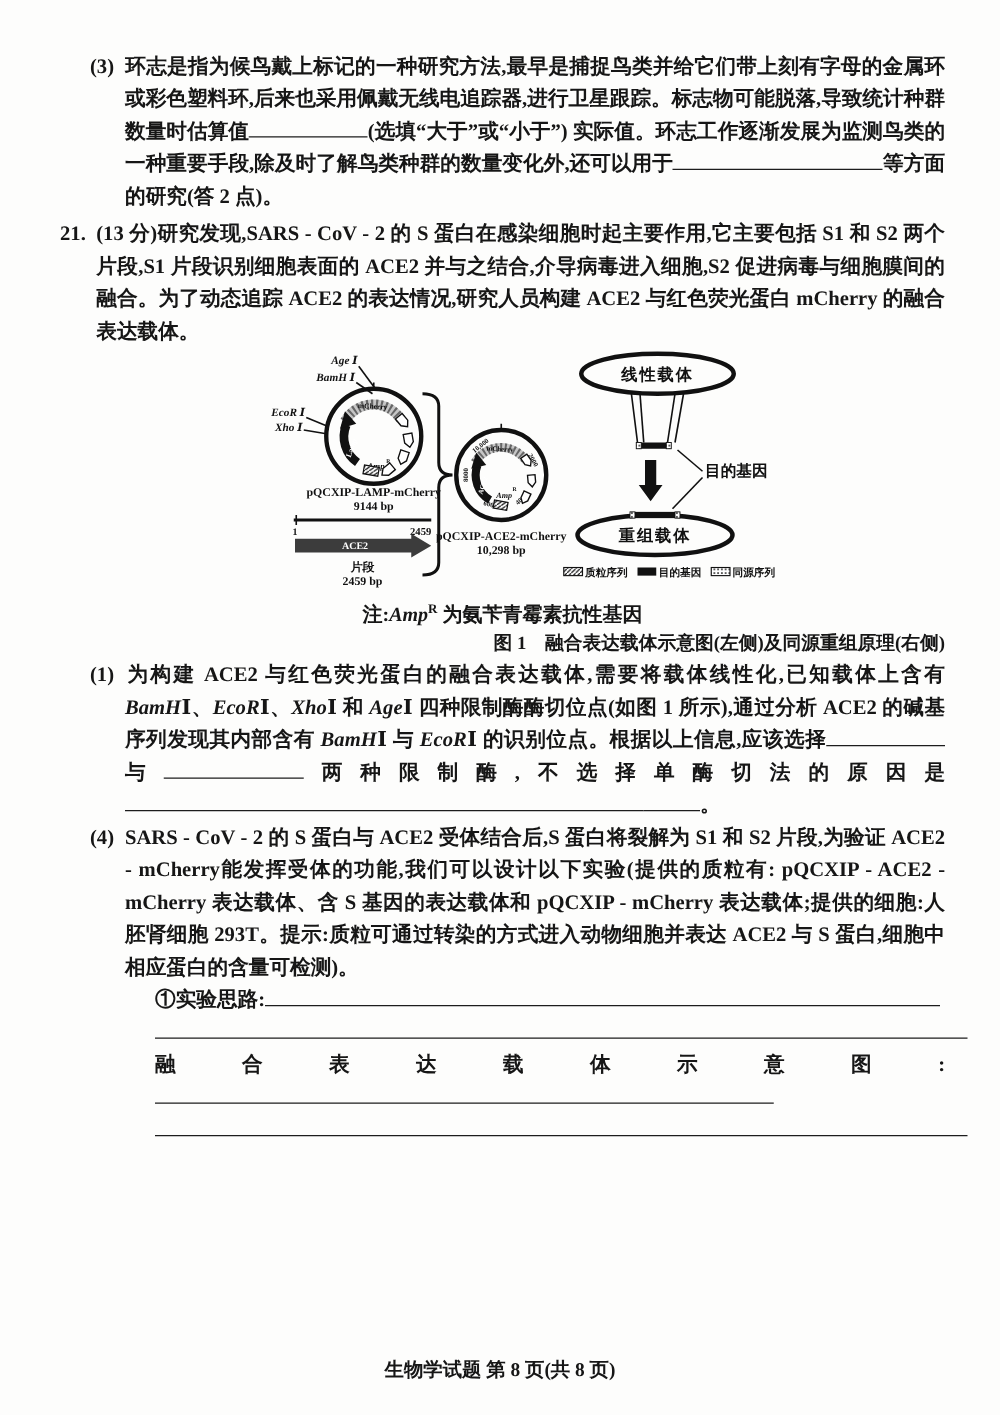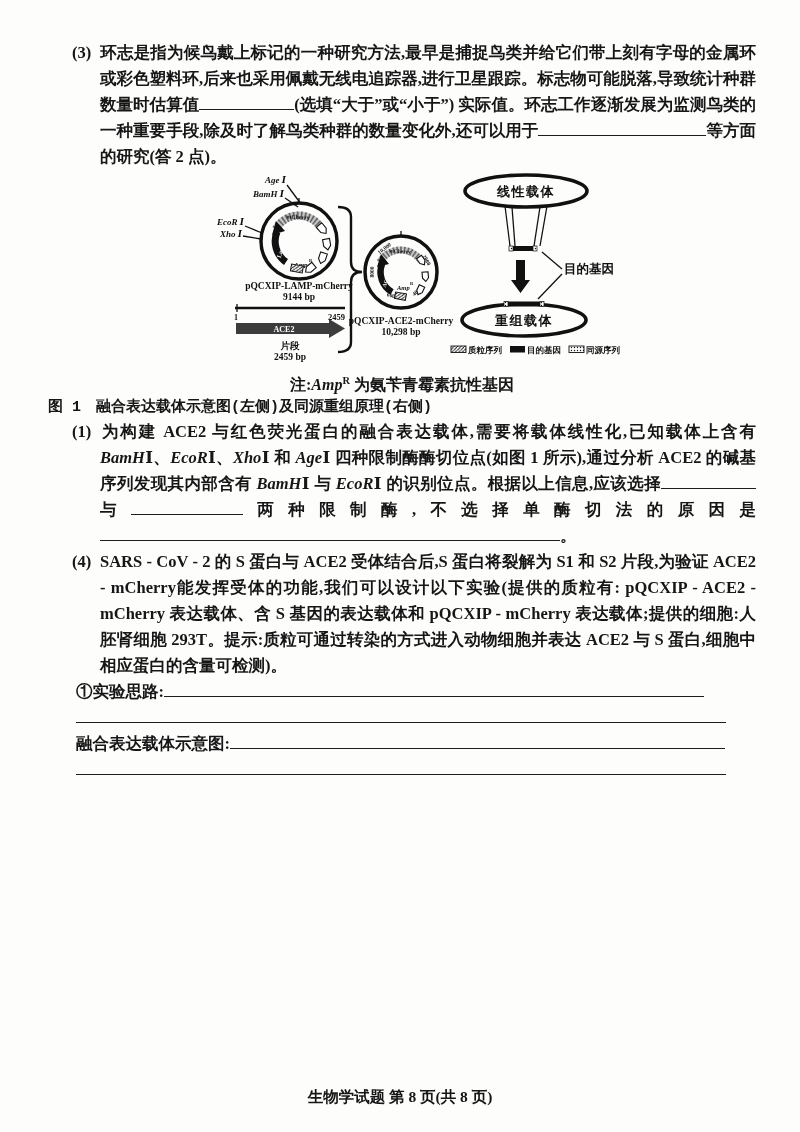--- a/index.html
+++ b/index.html
@@ -8,27 +8,27 @@
     margin:0 auto; box-sizing:border-box; padding:40px 44px 0 48px;
     font-family:"Liberation Serif","DejaVu Serif",serif;
     color:#161616; font-size:16.5px; line-height:26px; font-weight:600;
     overflow:hidden;
   }
   .para{text-align:justify; margin:0;}
   .item{margin-left:24px; padding-left:28px;}
   .item .lbl{display:inline-block; width:28px; margin-left:-28px;}
   .q-main{padding-left:29px; margin-top:4px;}
   .q-main .qnum{display:inline-block; width:29px; margin-left:-29px;}
-  .sub{margin-left:28px;}
+  .sub{margin-left:76px;}
   .blank{display:inline-block; height:15px; border-bottom:1.6px solid #1d1d1d;}
   .it{font-style:italic;}
   .sup{vertical-align:super; font-size：0.65em; font-size:0.65em;}
   .figure{position:relative; margin:2px 0 0 150px; height:196px;}
   .fig-note{text-align:center; font-size:16px; line-height:22px; margin-top:2px;font-family:Liberation Serif, serif;}
-  .fig-caption{text-align:left; font-size:15px; font-weight:700; line-height:23px;font-family:Liberation Mono, monospace;}
+  .fig-caption{text-align:right; font-size:15px; font-weight:700; line-height:23px;}
   .footer{position:absolute; left:0; bottom:22px; width:100%; text-align:center;
           font-size:15.5px; font-weight:700;}
   
   svg text{font-family:"Liberation Serif","DejaVu Serif",serif; fill:#111; font-weight:600;}
   .ring{fill:none; stroke:#111; stroke-width:3.5;}
   .ell{fill:none; stroke:#111; stroke-width:3.6;}
   .ln{stroke:#111; stroke-width:1.3; fill:none;}
   .lnk{stroke:#111; fill:none;}
   .arc-base{fill:none; stroke:#c6c6c6; stroke-width:8;}
   .arc-hatch{fill:none; stroke:#333; stroke-width:8; stroke-dasharray:1.6 2.1; opacity:.65;}
@@ -59,20 +59,21 @@
 </head>
 <body>
 
 <div class="page">
 
   <section>
     <p class="para item"><span class="lbl">(3)</span><span><span>环志是指为候鸟戴上标记的一种研究方法,最早是捕捉鸟类并给它们带上刻有字母的金属环或彩色塑料环,后来也采用佩戴无线电追踪器,进行卫星跟踪。标志物可能脱落,导致统计种群数量时估算值</span><span class="blank" style="width: 95px;"></span><span>(选填“大于”或“小于”) 实际值。环志工作逐渐发展为监测鸟类的一种重要手段,除及时了解鸟类种群的数量变化外,还可以用于</span><span class="blank" style="width: 168px;"></span><span>等方面的研究(答 2 点)。</span></span></p>
   </section>
 
   <section>
+    <p class="para q-main"><span class="qnum">21.</span><span><span>(13 分)研究发现,SARS - CoV - 2 的 S 蛋白在感染细胞时起主要作用,它主要包括 S1 和 S2 两个片段,S1 片段识别细胞表面的 ACE2 并与之结合,介导病毒进入细胞,S2 促进病毒与细胞膜间的融合。为了动态追踪 ACE2 的表达情况,研究人员构建 ACE2 与红色荧光蛋白 mCherry 的融合表达载体。</span></span></p>
 
     <div class="figure">
       <svg viewBox="0 0 450 196" width="450" height="196">
         <defs>
           <pattern id="hatchP" width="3.5" height="3.5" patternUnits="userSpaceOnUse">
             <rect width="3.5" height="3.5" fill="#fff"></rect>
             <path d="M0,3.5 L3.5,0" stroke="#111" stroke-width="1"></path>
           </pattern>
           <pattern id="dotsP" width="3" height="3" patternUnits="userSpaceOnUse">
             <rect width="3" height="3" fill="#fff"></rect>

